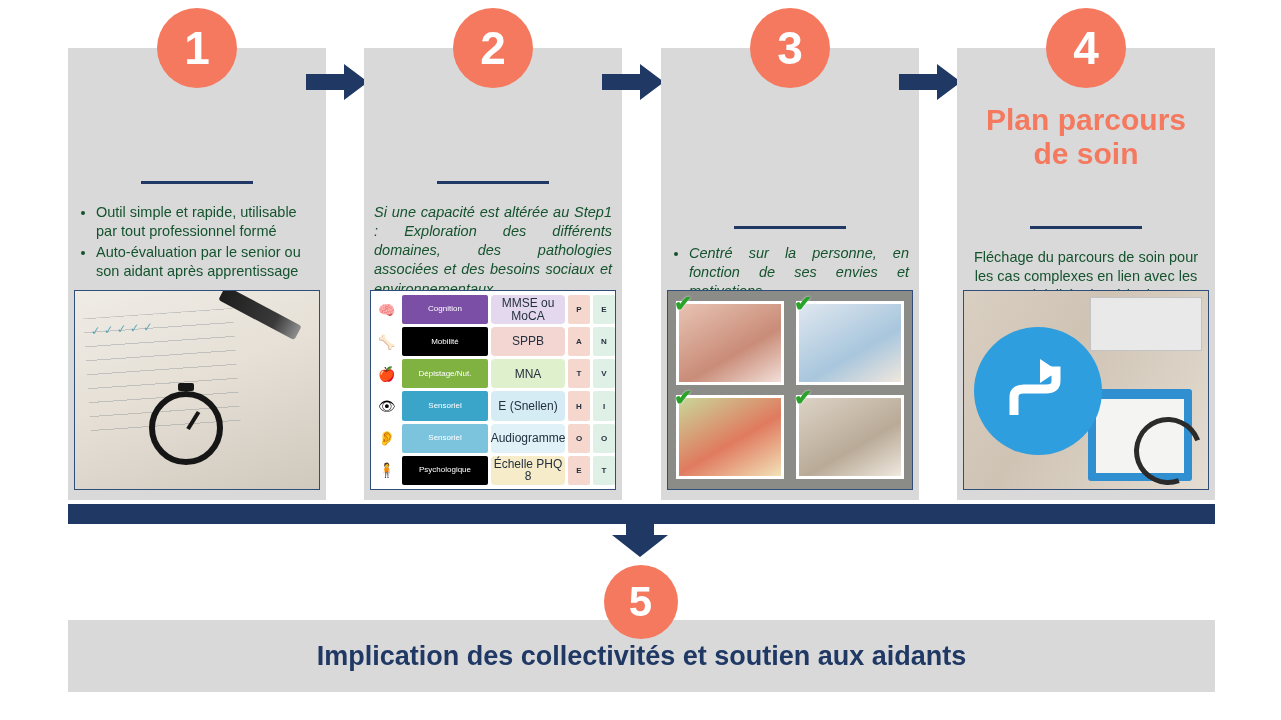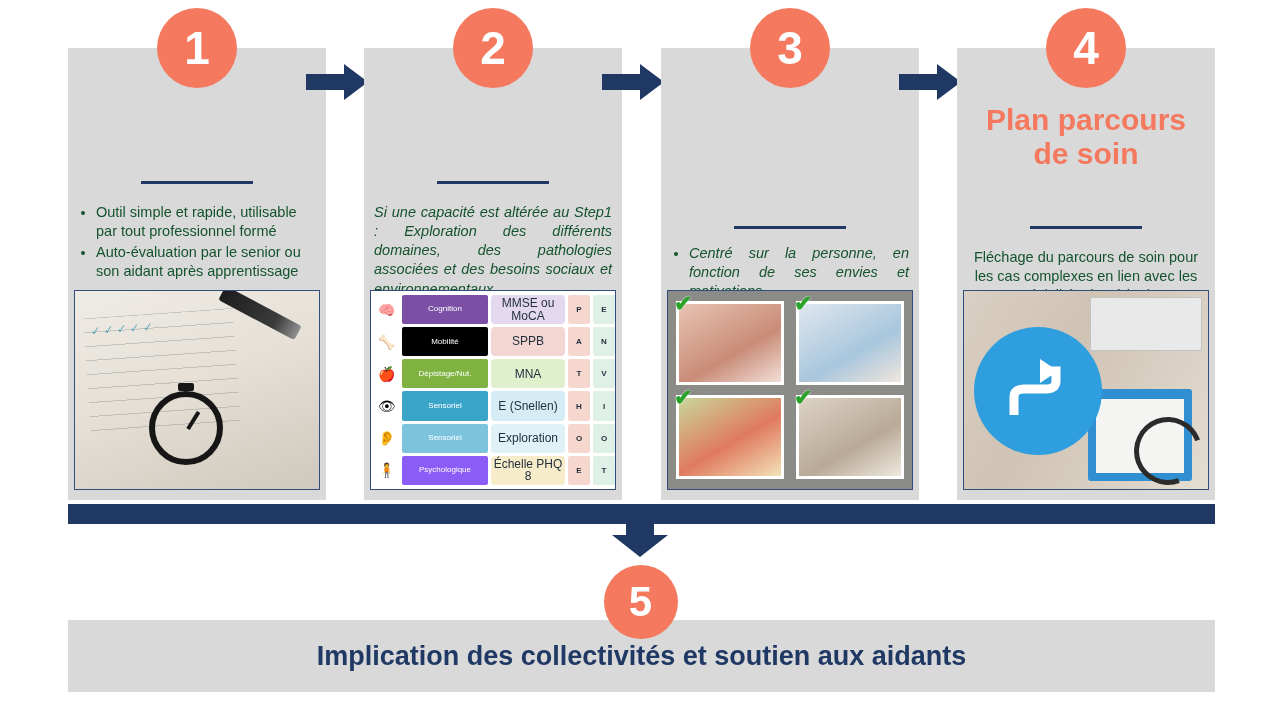--- a/index.html
+++ b/index.html
@@ -407,26 +407,26 @@
           <span>Sensoriel</span>
         </div>
         <div class="p2-tool" style="background:#d6ecf5">E (Snellen)</div>
         <div class="p2-col" style="background:#f6d7cd">H</div>
         <div class="p2-col" style="background:#dff0e6">I</div>
 
         <div class="p2-ico">👂</div>
         <div class="p2-dom" style="background:#7cc4de">
           <span>Sensoriel</span>
         </div>
-        <div class="p2-tool" style="background:#e0f1f8">Exploration</div>
+        <div class="p2-tool" style="background:#e0f1f8">Audiogramme</div>
         <div class="p2-col" style="background:#f6d7cd">O</div>
         <div class="p2-col" style="background:#dff0e6">O</div>
 
         <div class="p2-ico">🧍</div>
-        <div class="p2-dom" style="background:#8b5cf6">Psychologique</div>
+        <div class="p2-dom" style="background:#000000">Psychologique</div>
         <div class="p2-tool" style="background:#f6ecc9">Échelle PHQ 8</div>
         <div class="p2-col" style="background:#f6d7cd">E</div>
         <div class="p2-col" style="background:#dff0e6">T</div>
 
       </div>
     </div>
   </div>
 
   <div class="arrow arrow-2">
     <svg width="62" height="36" viewBox="0 0 62 36">

